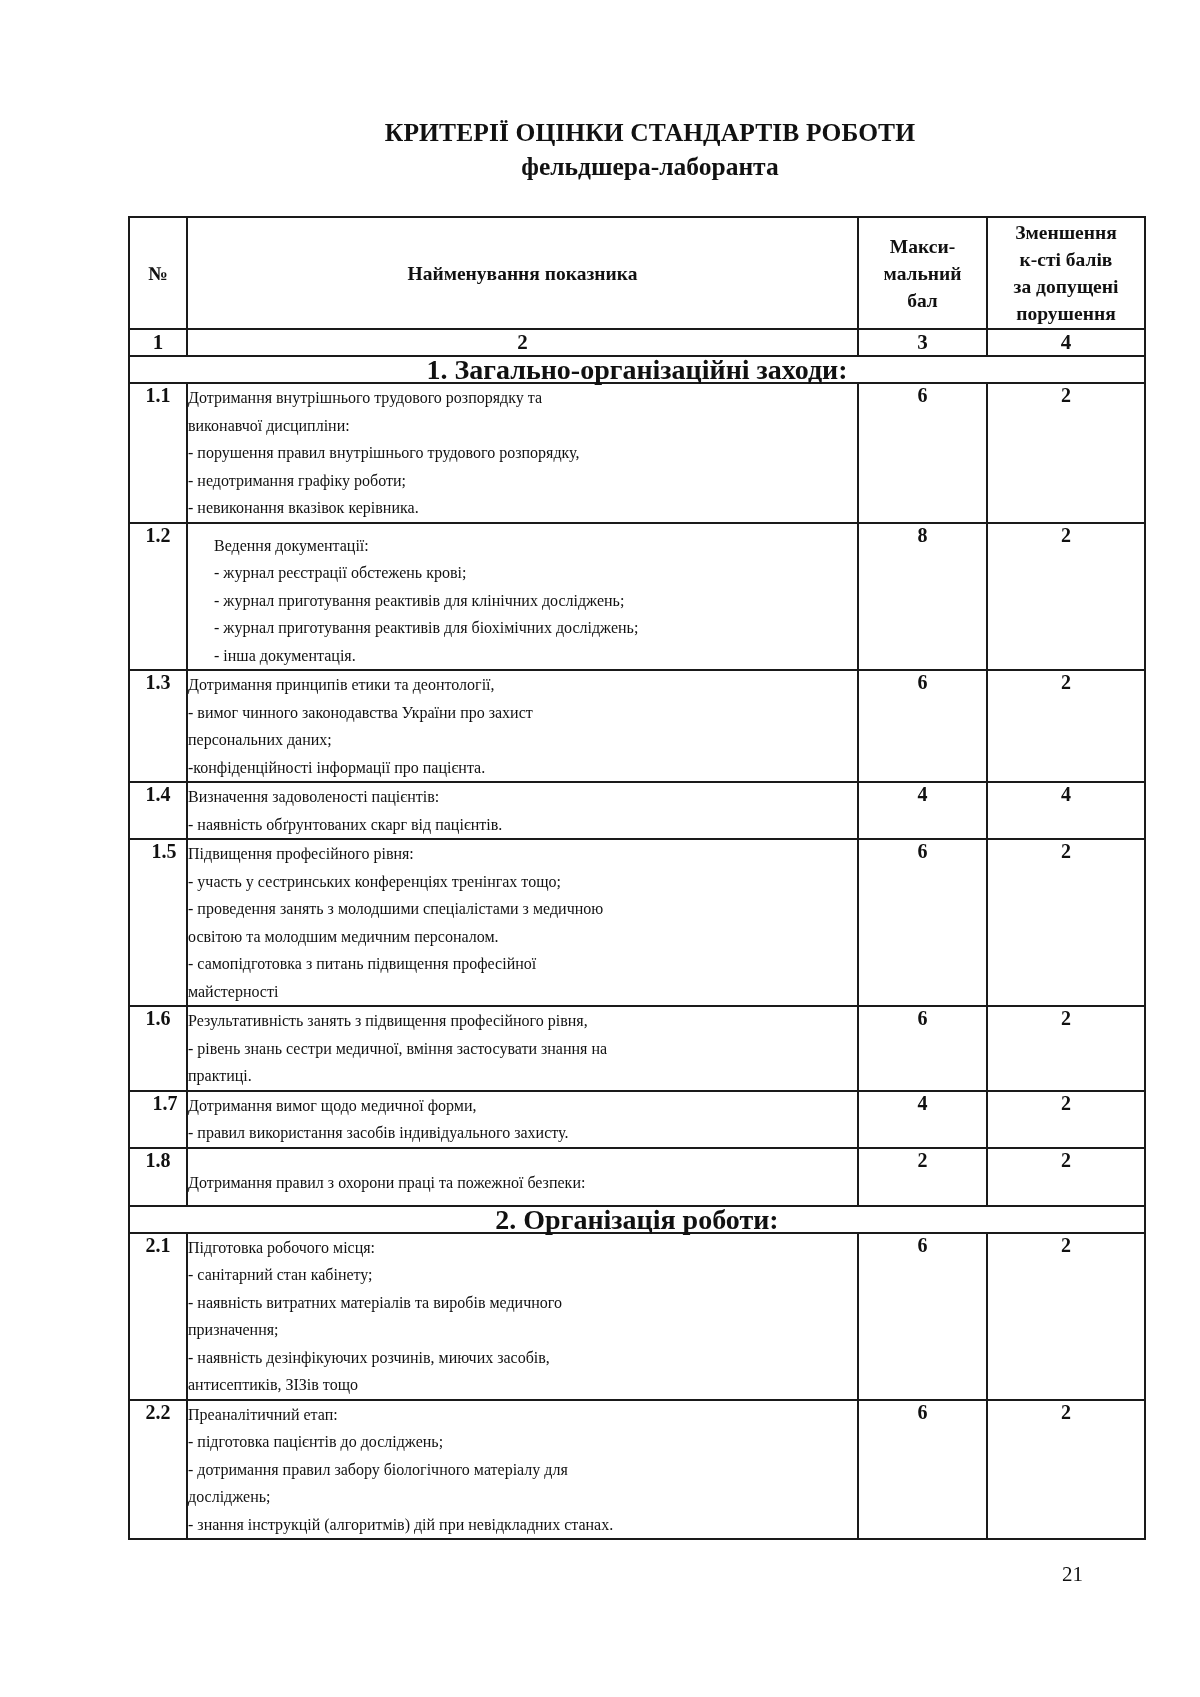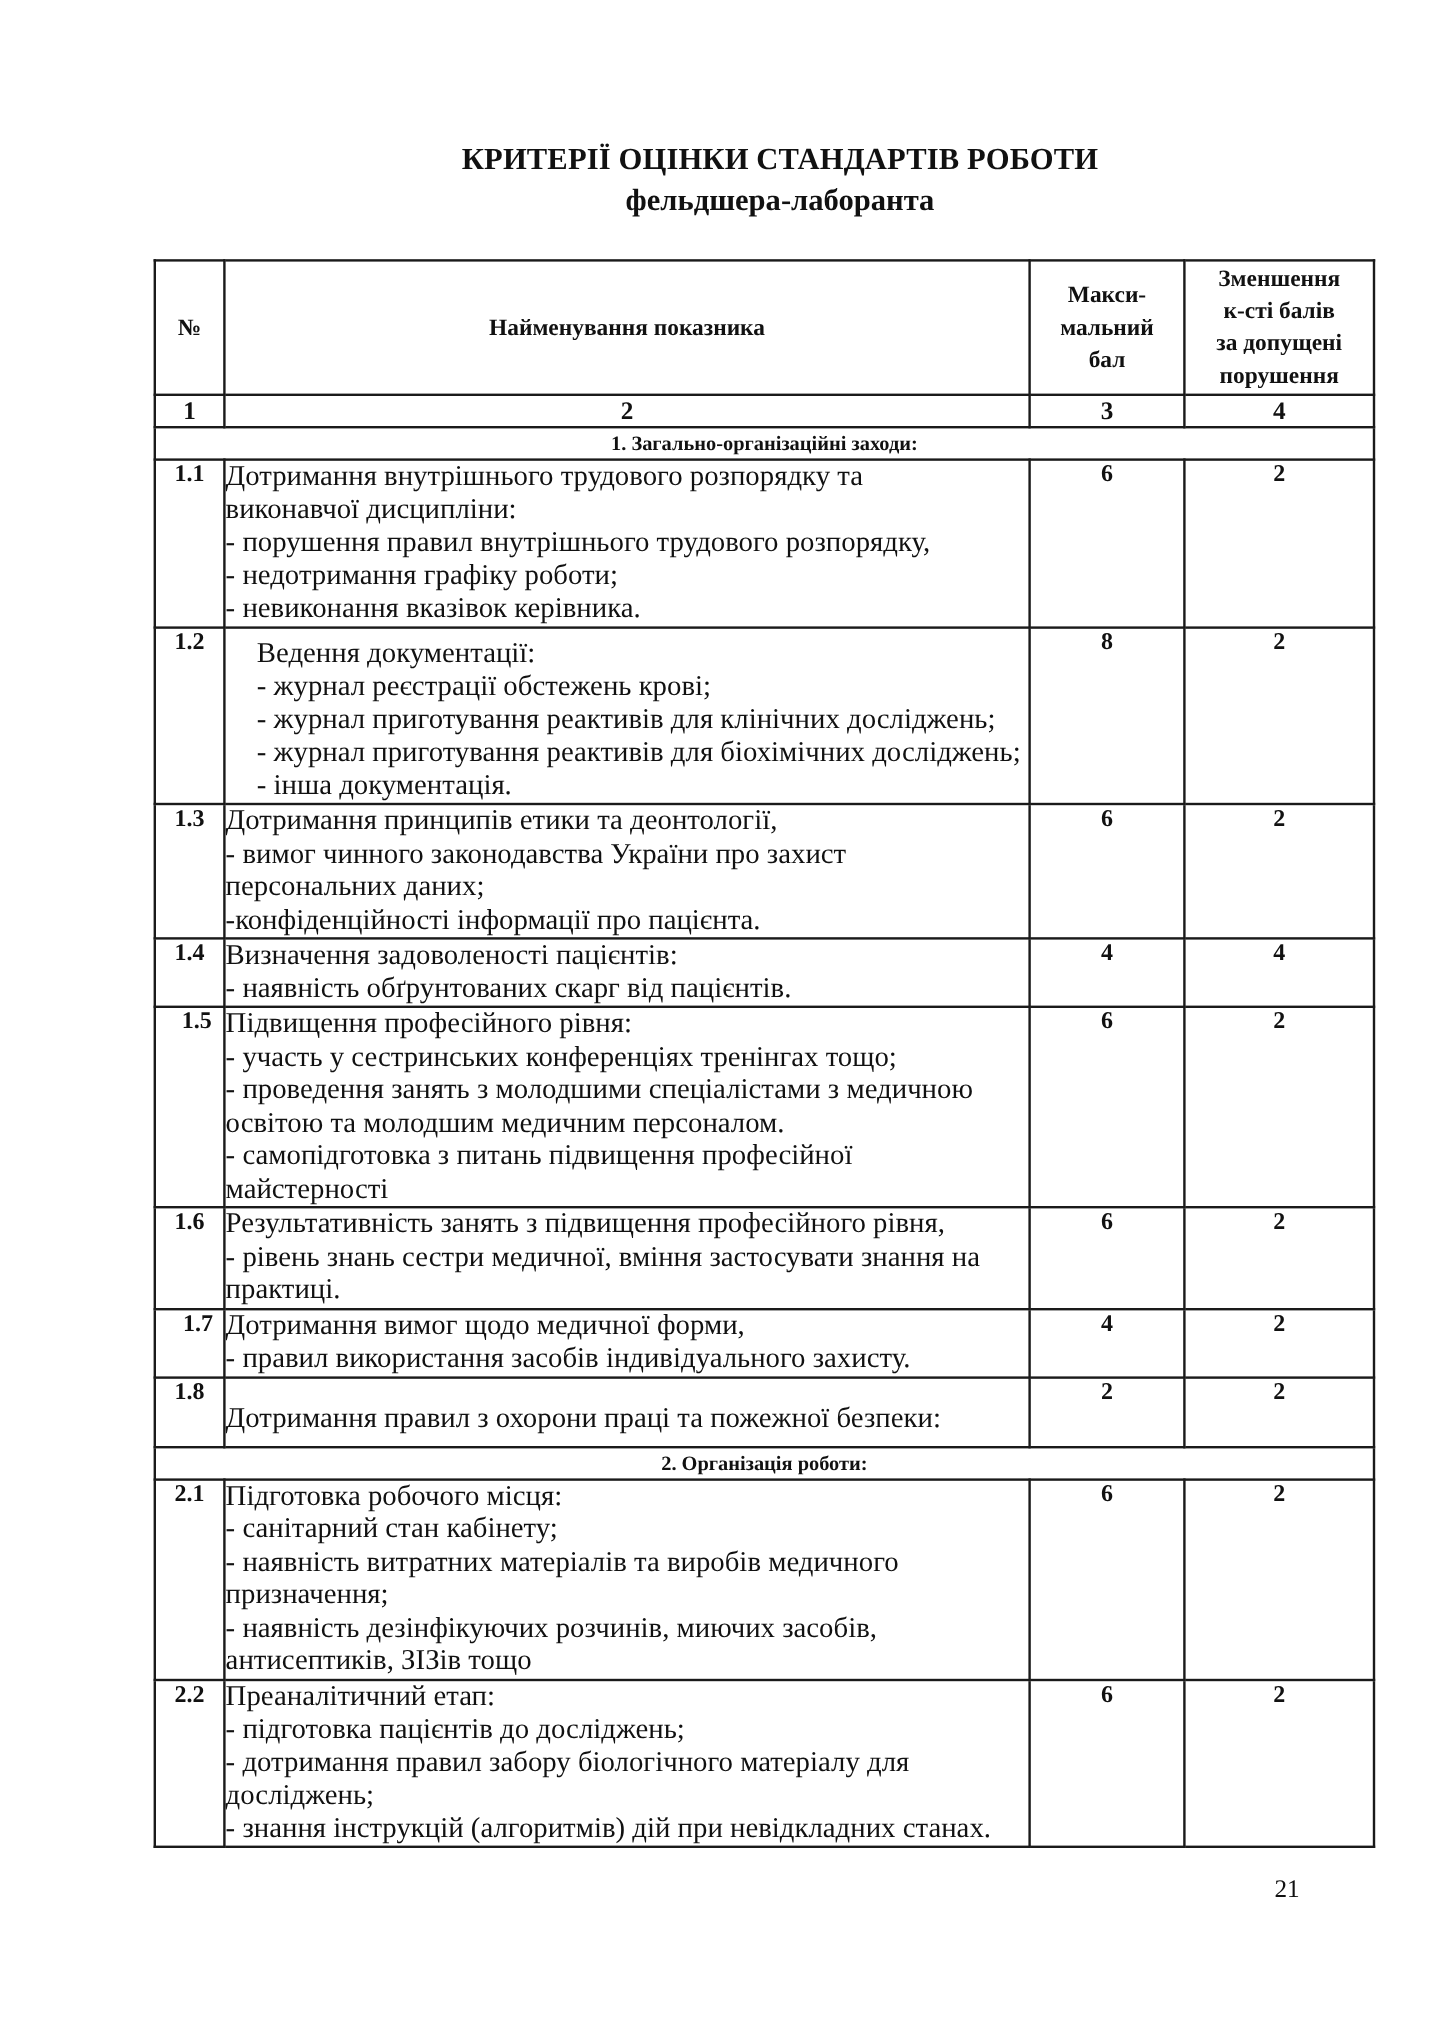--- a/index.html
+++ b/index.html
@@ -8,23 +8,23 @@
   .title { position: absolute; left: 0; width: 1200px; text-align: center; font-weight: bold; }
   .title1 { top: 118px; font-size: 25.5px; letter-spacing: 0.1px; left: 50px; }
   .title2 { top: 152px; font-size: 25.5px; left: 50px; }
   table.crit { position: absolute; left: 128px; top: 216px; width: 1016px;
                border-collapse: collapse; table-layout: fixed; }
   table.crit td, table.crit th { border: 2px solid #1a1a1a; padding: 0; vertical-align: top; }
   col.c1 { width: 58px; } col.c2 { width: 671px; } col.c3 { width: 129px; } col.c4 { width: 158px; }
   th { font-weight: bold; font-size: 19.5px; line-height: 27px; text-align: center; vertical-align: middle !important; }
   .hdr-row th { height: 110px; }
   .num-row td { text-align: center; font-weight: bold; font-size: 21px; height: 25px; line-height: 25px; vertical-align: middle; }
-  .section td { text-align: center; font-weight: bold; font-size: 17px; height: 25px; line-height: 25px; vertical-align: middle; }
+  .section td { text-align: center; font-weight: bold; font-size: 28px; height: 25px; line-height: 25px; vertical-align: middle; }
   td.no { text-align: center; font-weight: bold; font-size: 20px; padding-top: 2px; }
-  td.name { font-size: 24px; line-height: 27.5px; padding: 0 8px 0 8px; }
+  td.name { font-size: 16px; line-height: 27.5px; padding: 0 8px 0 8px; }
   td.val { text-align: center; font-weight: bold; font-size: 20px; padding-top: 2px; }
   .line { display: block; white-space: nowrap; }
   .pagenum { position: absolute; left: 1062px; top: 1562px; font-size: 21px; }
 </style>
 </head>
 <body>
 
 <div class="title title1">КРИТЕРІЇ ОЦІНКИ СТАНДАРТІВ РОБОТИ</div>
 <div class="title title2">фельдшера-лаборанта</div>
 

